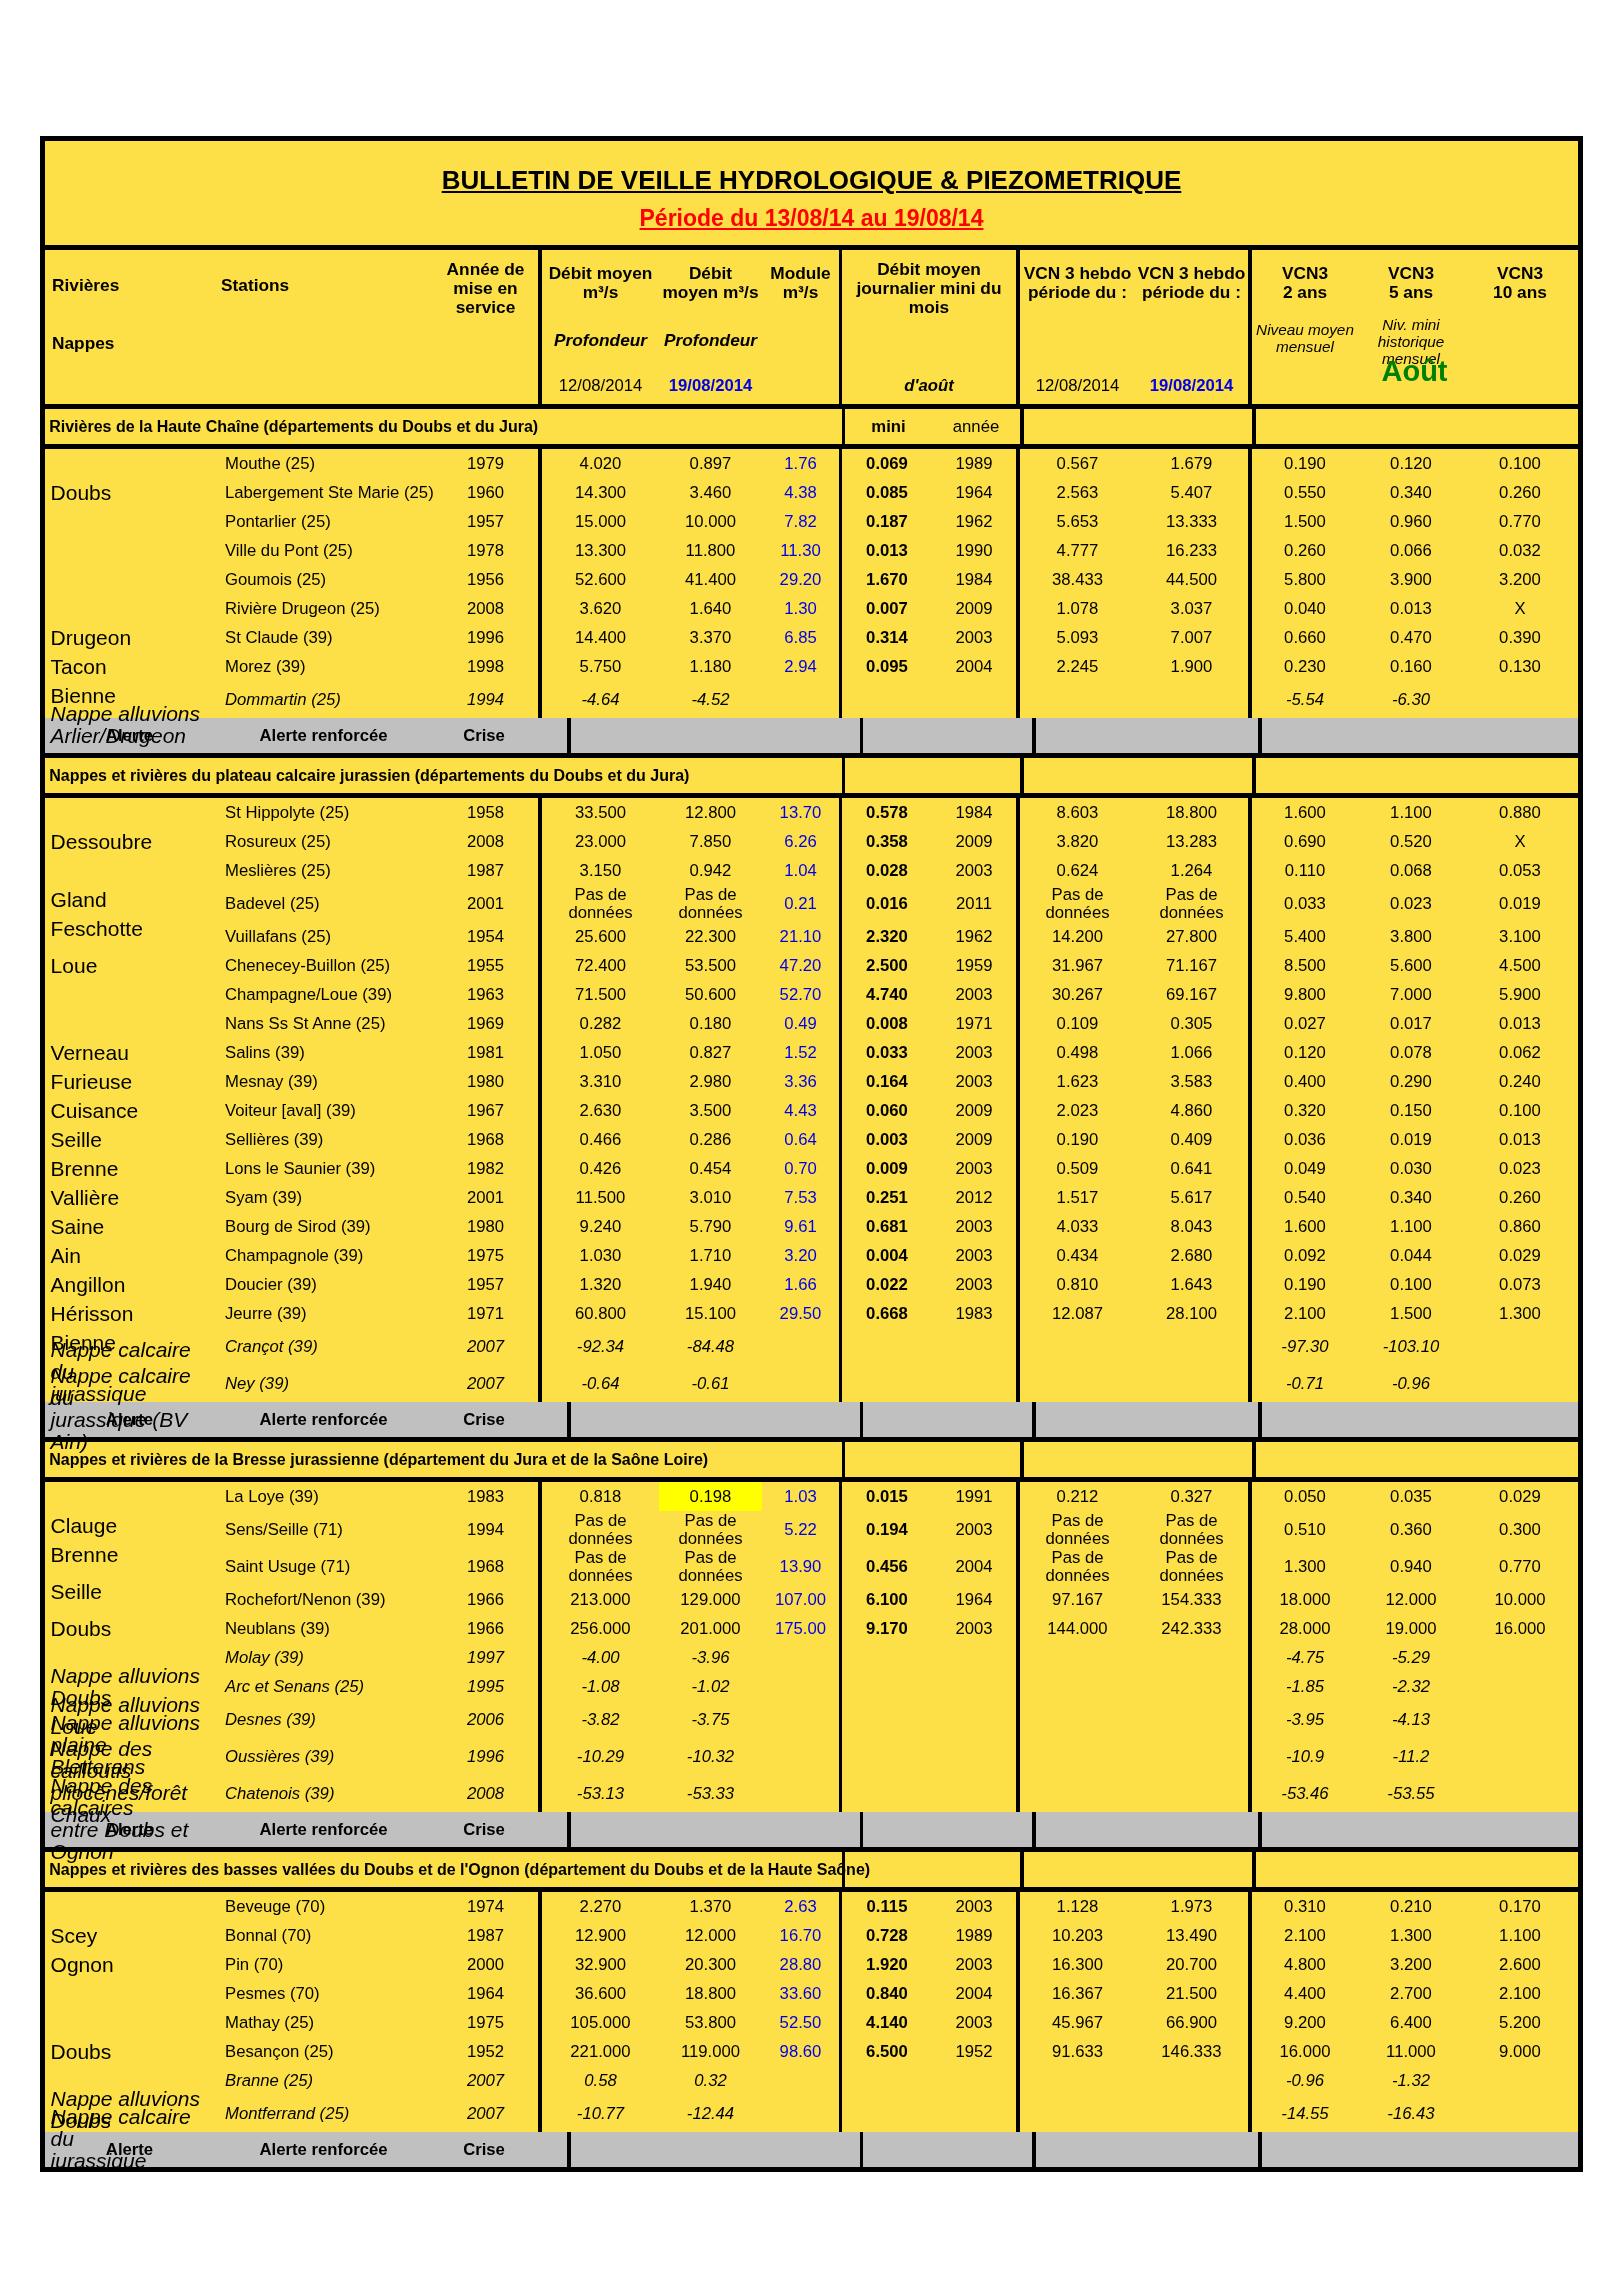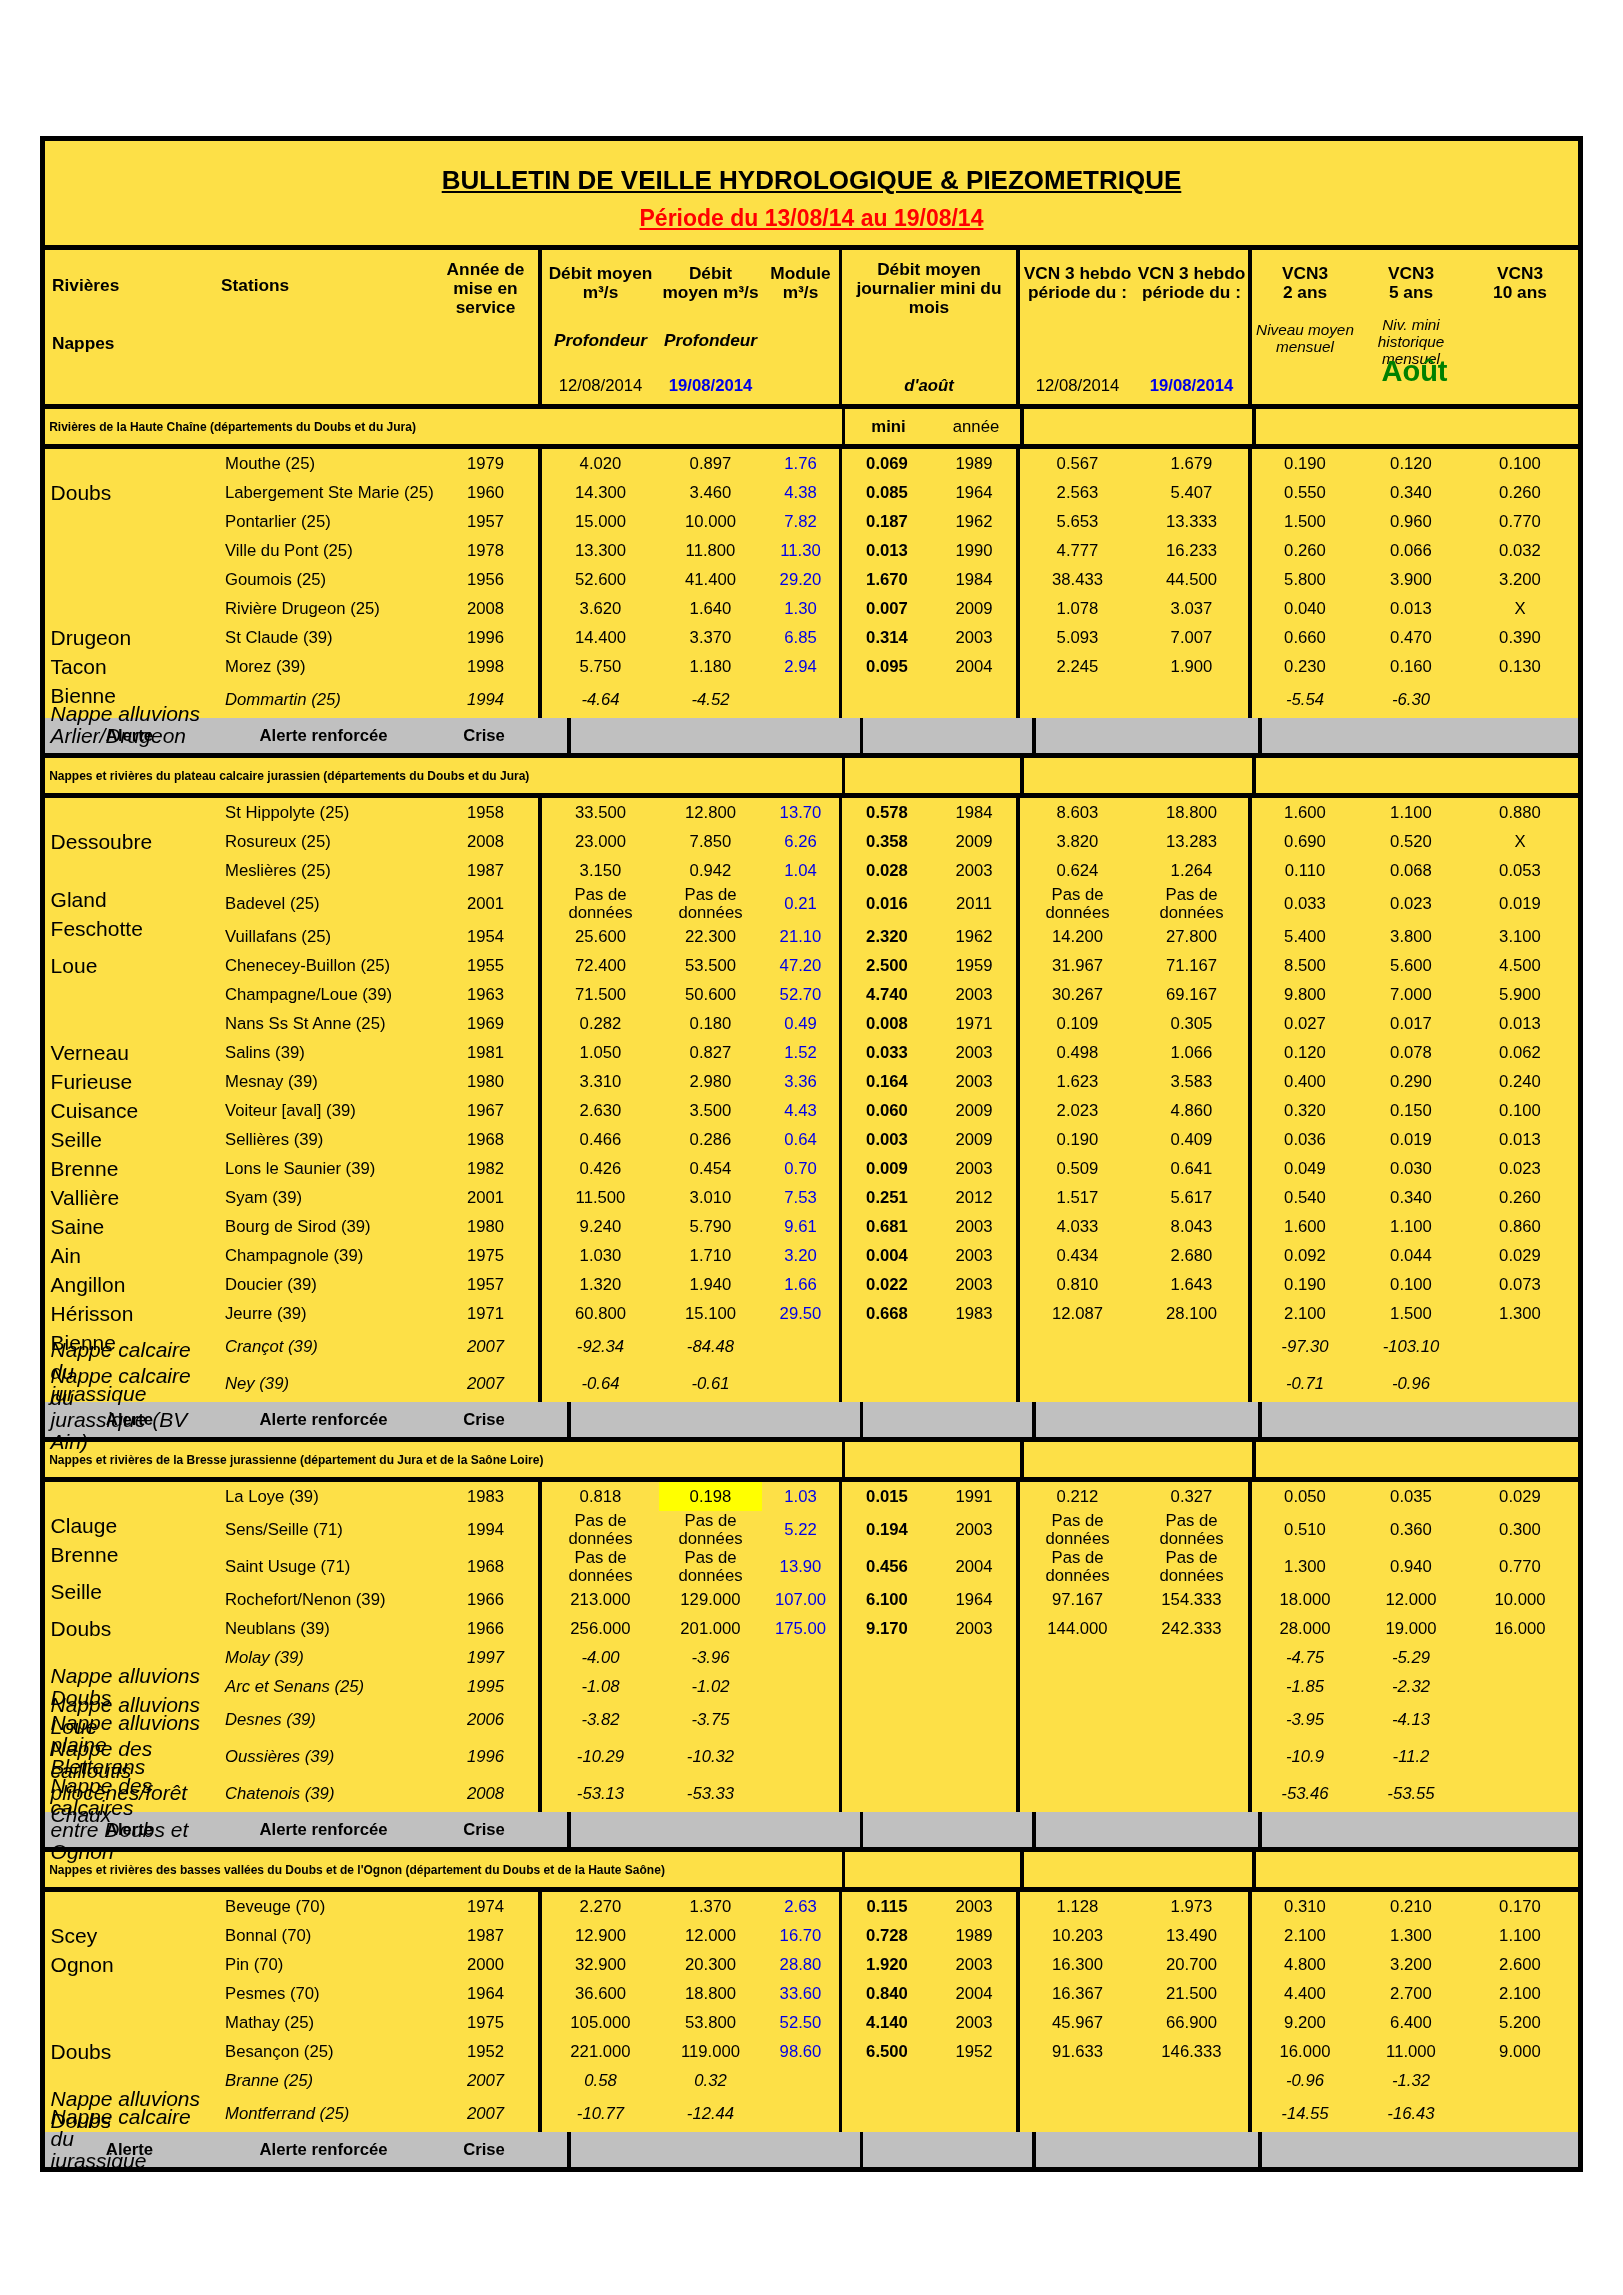--- a/index.html
+++ b/index.html
@@ -44,21 +44,21 @@
   .boldt{font-weight:bold}
   .ital{font-style:italic}
   .aout{position:absolute;left:1207px;width:325px;top:105px;text-align:center;
         font-size:29px;font-weight:bold;color:var(--green);}
   
   .band{display:flex;height:35px;border-bottom:5.6px solid var(--line);}
   .band .ba{width:797px;position:relative;display:flex;align-items:center;box-sizing:border-box;}
   .band .bm{width:178px;position:relative;box-sizing:border-box;}
   .band .bb{width:232px;box-sizing:border-box;}
   .band .bc{width:325px;box-sizing:border-box;}
-  .sec-title{font-weight:bold;font-size:12px;padding-left:4.2px;white-space:nowrap;}
+  .sec-title{font-weight:bold;font-size:16px;padding-left:4.2px;white-space:nowrap;}
   .mini-lbl{position:absolute;top:0;bottom:0;display:flex;align-items:center;
             justify-content:center;font-size:16.7px;}
   
   .alert{display:flex;height:35px;background:var(--gray);border-bottom:5.6px solid var(--line);}
   .alert.last{border-bottom:none;}
   .alert div{box-sizing:border-box;height:100%;position:relative;}
   .aa{width:540px}.ab{width:300px}.ac{width:178px}.ad{width:232px}.ae{width:325px}
   .al-lbl{position:absolute;top:0;bottom:0;display:flex;align-items:center;
           justify-content:center;font-weight:bold;font-size:16.7px;}
   

